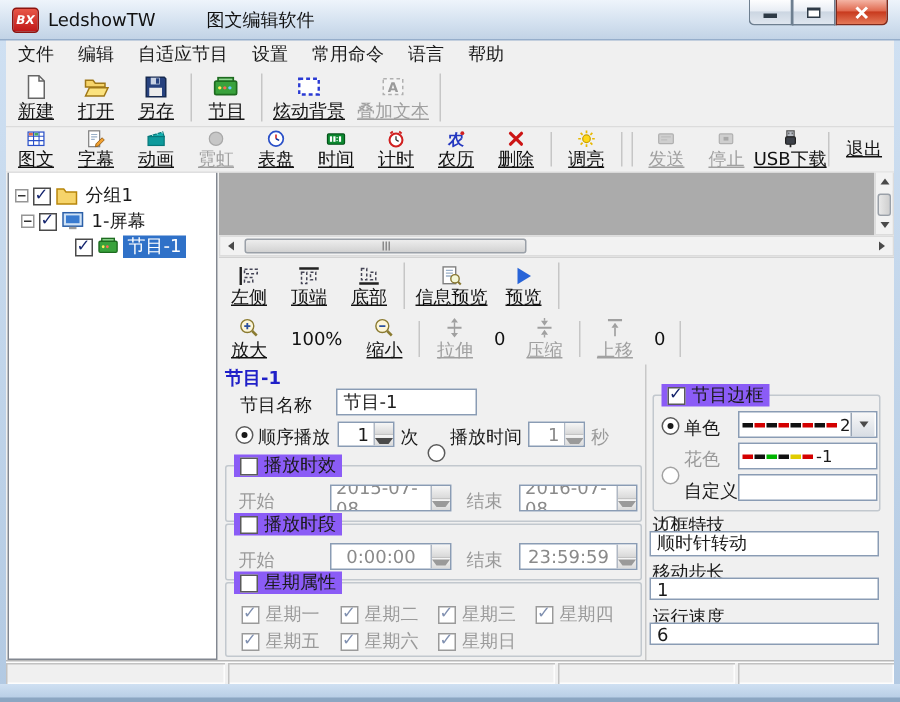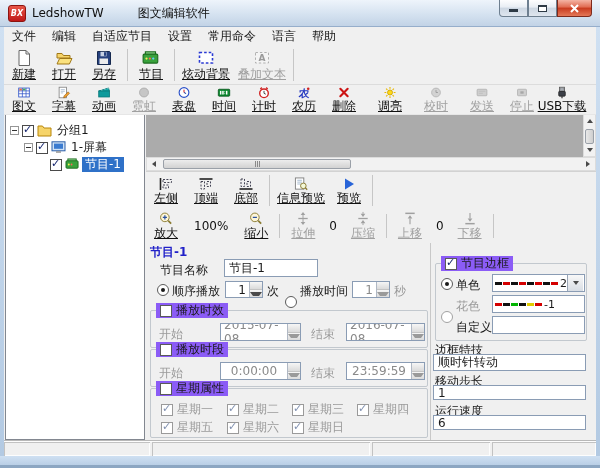--- a/index.html
+++ b/index.html
@@ -273,27 +273,20 @@
     <div class="tbtn">
       <svg width="16" height="15" viewBox="0 0 16 16">
         <circle cx="8" cy="8" r="3.1" fill="#ffd818" stroke="#c8a000"></circle>
         <g stroke="#e8b800" stroke-width="1.4">
             <path d="M8 1.2v2.2M8 12.6v2.2M1.2 8h2.2M12.6 8h2.2M3.2 3.2l1.6 1.6M11.2 11.2l1.6 1.6M12.8 3.2l-1.6 1.6M4.8 11.2l-1.6 1.6"></path>
           </g>
       </svg>
       <span class="lbl">调亮</span>
     </div>
     <div class="vsep"></div>
-    <div class="tbtn disabled">
-      <svg width="16" height="15" viewBox="0 0 16 16">
-        <circle cx="8" cy="8" r="5.4" fill="#d2d2d2" stroke="#b2b2b2"></circle>
-        <path d="M8 8V5M8 8h2.4" stroke="#9a9a9a" stroke-width="1.1"></path>
-      </svg>
-      <span class="lbl">校时</span>
-    </div>
     <div class="vsep"></div>
     <div class="tbtn disabled">
       <svg width="16" height="15" viewBox="0 0 16 16">
         <rect x="2" y="4" width="12" height="8" rx="1" fill="#cfcfcf" stroke="#b0b0b0"></rect>
           <path d="M4 6.5h8M4 9h5" stroke="#bdbdbd"></path>
       </svg>
       <span class="lbl">发送</span>
     </div>
     <div class="tbtn disabled">
       <svg width="16" height="15" viewBox="0 0 16 16">
@@ -322,21 +315,21 @@
     <div class="tnode" style="padding-left:4px;">
       <div class="expander"></div>
       <div class="tcb"></div>
       <span class="ticon">
         <svg width="15" height="13" viewBox="0 0 15 13">
             <path d="M1 2h4.5L7 4h7v8H1z" fill="#f6d46a" stroke="#b8860b"></path>
           </svg>
       </span>
       <span class="tlabel">分组1</span>
     </div>
-    <div class="tnode" style="padding-left:18px;">
+    <div class="tnode" style="padding-left:8px;">
       <div class="expander"></div>
       <div class="tcb"></div>
       <span class="ticon">
         <svg width="15" height="13" viewBox="0 0 15 13">
             <rect x="1" y="0.8" width="13" height="9" fill="#cfe2f6" stroke="#2b5fa8"></rect>
             <rect x="3" y="2.6" width="9" height="5.2" fill="#3a7bd0"></rect>
             <rect x="5" y="10.2" width="5" height="1.6" fill="#9a9a9a"></rect>
           </svg>
       </span>
       <span class="tlabel">1-屏幕</span>
@@ -465,28 +458,20 @@
     <div class="vsep"></div>
     <div class="tbtn disabled">
       <svg width="16" height="15" viewBox="0 0 16 16">
         <path d="M3 2.5h10" stroke="#a0a0a0" stroke-width="1.6"></path>
         <path d="M8 4.5L5.5 8h5z" fill="#a0a0a0"></path>
           <path d="M8 8v6" stroke="#a0a0a0" stroke-width="1.2"></path>
       </svg>
       <span class="lbl">上移</span>
     </div>
     <span class="ztext small">0</span>
-    <div class="tbtn disabled">
-      <svg width="16" height="15" viewBox="0 0 16 16">
-        <path d="M3 13.5h10" stroke="#a0a0a0" stroke-width="1.6"></path>
-        <path d="M8 11.5L5.5 8h5z" fill="#a0a0a0"></path>
-          <path d="M8 2v6" stroke="#a0a0a0" stroke-width="1.2"></path>
-      </svg>
-      <span class="lbl">下移</span>
-    </div>
     <div class="vsep"></div>
   </div>
 
   <div class="formarea">
     <div class="vline"></div>
     <span class="abs ftitle" style="left:4px;top:1px;">节目-1</span>
 
     <span class="abs" style="left:14px;top:19px;">节目名称</span>
     <div class="fld" style="left:78px;top:16px;width:94px;height:18px;">
       <span>节目-1</span>

